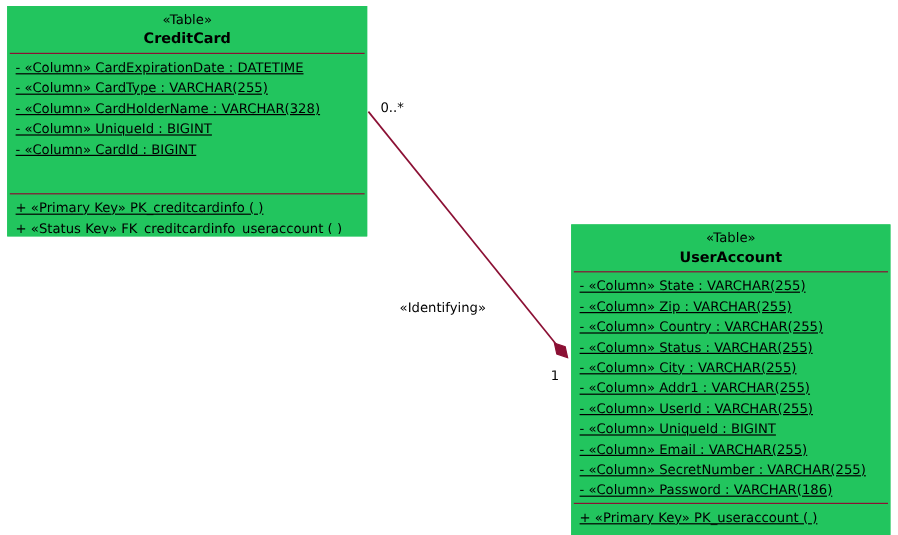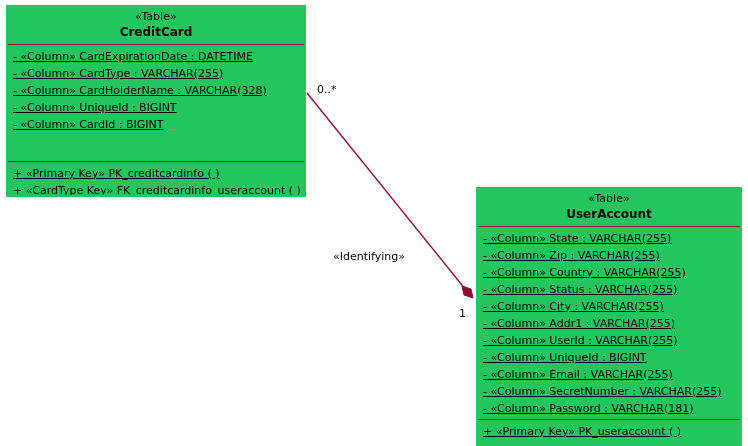--- a/index.html
+++ b/index.html
@@ -96,40 +96,40 @@
     </div>
     <div class="compartment with-sep" style="height:110px;">
       <div class="feature-row">- «Column» CardExpirationDate : DATETIME</div>
       <div class="feature-row">- «Column» CardType : VARCHAR(255)</div>
       <div class="feature-row">- «Column» CardHolderName : VARCHAR(328)</div>
       <div class="feature-row">- «Column» UniqueId : BIGINT</div>
       <div class="feature-row">- «Column» CardId : BIGINT</div>
     </div>
     <div class="compartment">
       <div class="feature-row">+ «Primary Key» PK_creditcardinfo (  )</div>
-      <div class="feature-row">+ «CardType Key» FK_creditcardinfo_useraccount (  )</div>
+      <div class="feature-row">+ «Status Key» FK_creditcardinfo_useraccount (  )</div>
     </div>
   </div>
 
   <div class="uml-class" style="left:476px; top:187px; width:266px; height:259px;">
     <div class="class-header">
       <div class="stereotype-line">«Table»</div>
       <div class="class-name">UserAccount</div>
     </div>
     <div class="compartment with-sep" style="height:186px;">
       <div class="feature-row">- «Column» State : VARCHAR(255)</div>
       <div class="feature-row">- «Column» Zip : VARCHAR(255)</div>
       <div class="feature-row">- «Column» Country : VARCHAR(255)</div>
       <div class="feature-row">- «Column» Status : VARCHAR(255)</div>
       <div class="feature-row">- «Column» City : VARCHAR(255)</div>
       <div class="feature-row">- «Column» Addr1 : VARCHAR(255)</div>
       <div class="feature-row">- «Column» UserId : VARCHAR(255)</div>
       <div class="feature-row">- «Column» UniqueId : BIGINT</div>
       <div class="feature-row">- «Column» Email : VARCHAR(255)</div>
       <div class="feature-row">- «Column» SecretNumber : VARCHAR(255)</div>
-      <div class="feature-row">- «Column» Password : VARCHAR(181)</div>
+      <div class="feature-row">- «Column» Password : VARCHAR(186)</div>
     </div>
     <div class="compartment">
       <div class="feature-row">+ «Primary Key» PK_useraccount (  )</div>
     </div>
   </div>
 
 </div>
 
 </body></html>

